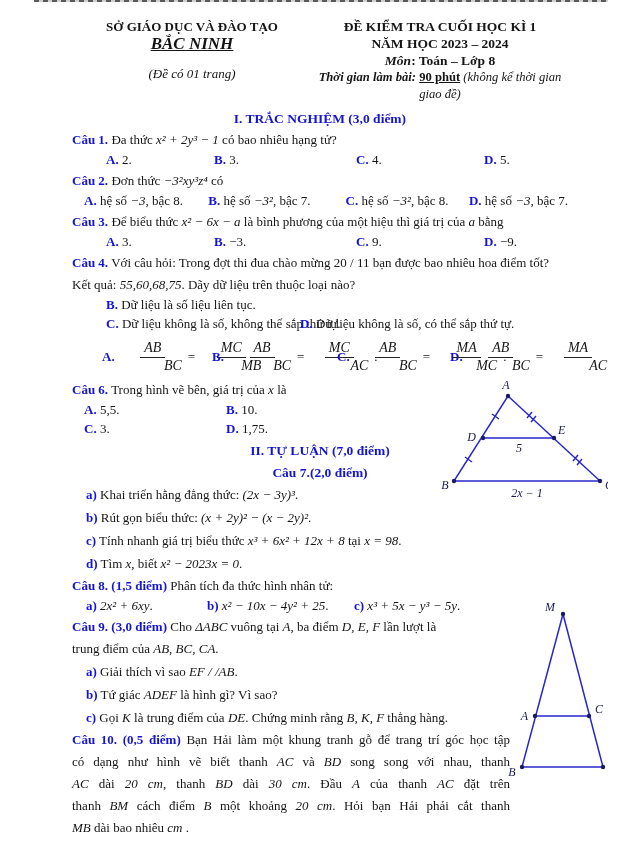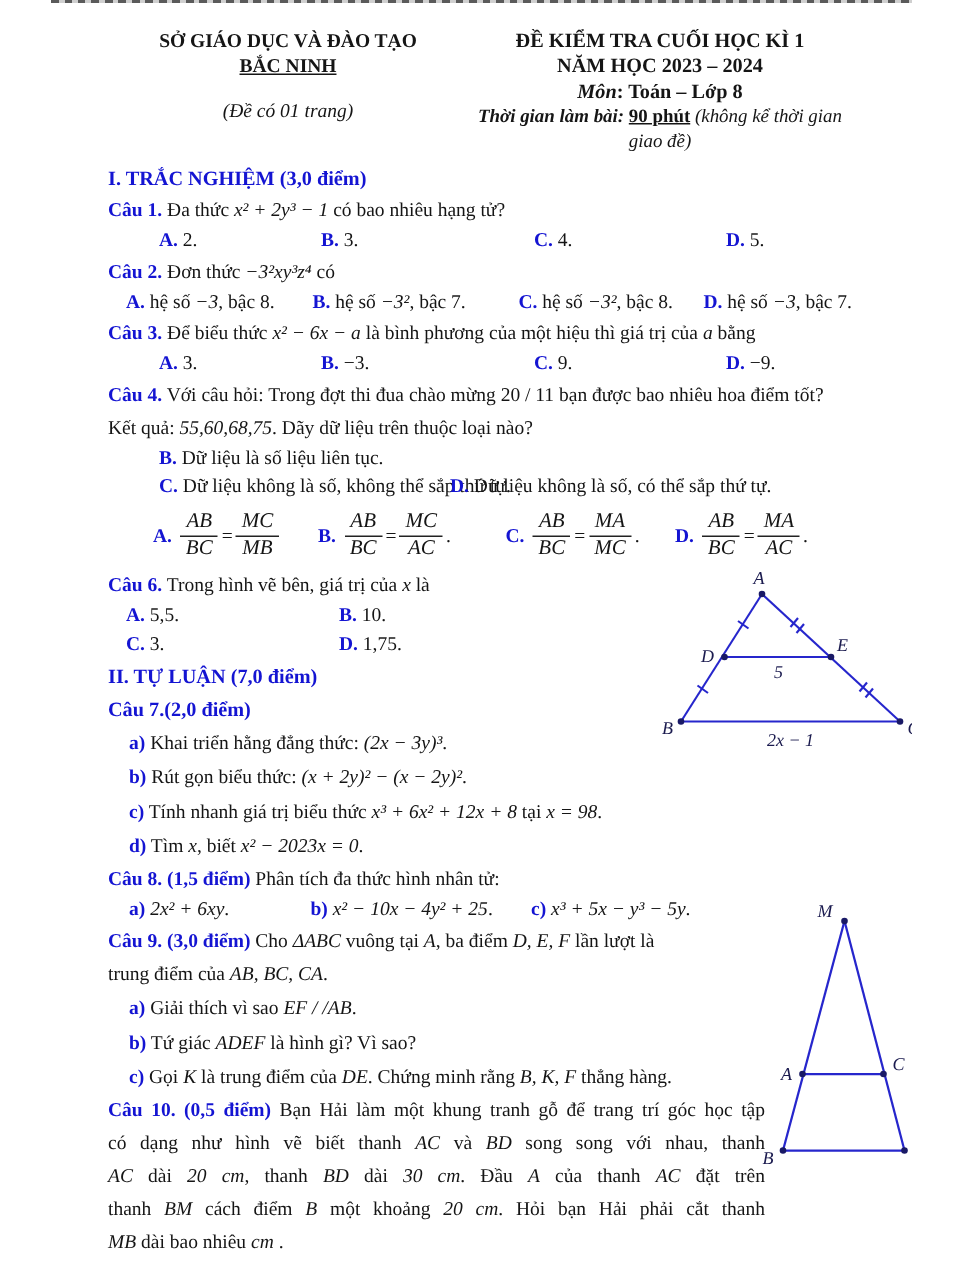--- a/index.html
+++ b/index.html
@@ -14,46 +14,46 @@
     font-family:"Liberation Serif","DejaVu Serif",serif;font-size:13px;color:var(--ink);
     box-sizing:border-box;padding:18px 40px 0 38px;overflow:hidden;
   }
   .scan-edge{position:absolute;top:0;left:0;right:0;height:2px;
     background:repeating-linear-gradient(90deg,#5a5a5a 0 5px,#cfcfcf 5px 9px);}
   
   .hdr{display:flex;margin-bottom:6px;}
   .hdr-left{width:240px;text-align:center;}
   .hdr-right{flex:1;text-align:center;}
   .hl1{font-weight:700;font-size:13px;line-height:17px;}
-  .hl2{font-weight:700;font-size:13px;line-height:17px;text-decoration:underline;}
+  .hl2{font-weight:700;font-size:17px;line-height:17px;text-decoration:underline;font-style:italic;}
   .hnote{font-style:italic;margin-top:14px;font-size:13px;}
   .hr1{font-weight:700;font-size:13.5px;line-height:17px;}
   .hr4{font-size:12.6px;line-height:17px;}
   .bi{font-weight:700;font-style:italic;}
   .bu{font-weight:700;text-decoration:underline;}
   .it{font-style:italic;}
   .b{font-weight:700;}
   
-  .sec{font-weight:700;color:var(--blue);font-size:13.5px;line-height:19px;margin-top:3px;}
+  .sec{font-weight:700;color:var(--blue);font-size:13.5px;line-height:19px;margin-top:3px;text-align:center;}
   .qline{line-height:20px;margin-top:2px;}
   .qlabel{font-weight:700;color:var(--blue);}
   .L{font-weight:700;color:var(--blue);}
   .m{font-style:italic;}
   .optrow{display:flex;line-height:19px;}
   .opt{white-space:nowrap;}
   .pl34{padding-left:34px;} .pl30{padding-left:30px;} .pl12{padding-left:12px;} .pl14{padding-left:14px;}
   .w108{width:108px;} .w142{width:142px;} .w128{width:128px;}
   .w133{width:133px;} .w147{width:147px;} .w132{width:132px;}
   .w194{width:194px;} .w110{width:110px;} .w125{width:125px;} .w113{width:113px;}
   .w121{width:121px;} .w147b{width:147px;} .w142b{width:142px;}
   .fracrow{display:flex;align-items:center;margin:3px 0 2px 0;height:42px;}
   .frac{display:inline-flex;flex-direction:column;align-items:center;vertical-align:middle;
     font-style:italic;font-size:14px;line-height:1.2;margin:0 2px;}
   .fnum{padding:0 4px;border-bottom:1px solid #222;}
-  .fden{padding:0 4px;}
+  .fden{padding:0 4px;margin-left:40px;}
   .fopt{display:inline-flex;align-items:center;white-space:nowrap;}
   .widehat{position:relative;font-style:italic;display:inline-block;}
   .widehat::before{content:"";position:absolute;top:-3px;left:1px;right:1px;height:5px;
     border-top:1.3px solid #222;border-radius:50% 50% 0 0;}
   .item{line-height:21px;padding-left:14px;margin-top:2px;}
   .narrow{width:442px;}
   .jl{text-align:justify;text-align-last:justify;width:438px;}
   
   .fig{position:absolute;}
   .fig1{left:398px;top:378px;width:196px;height:128px;}

